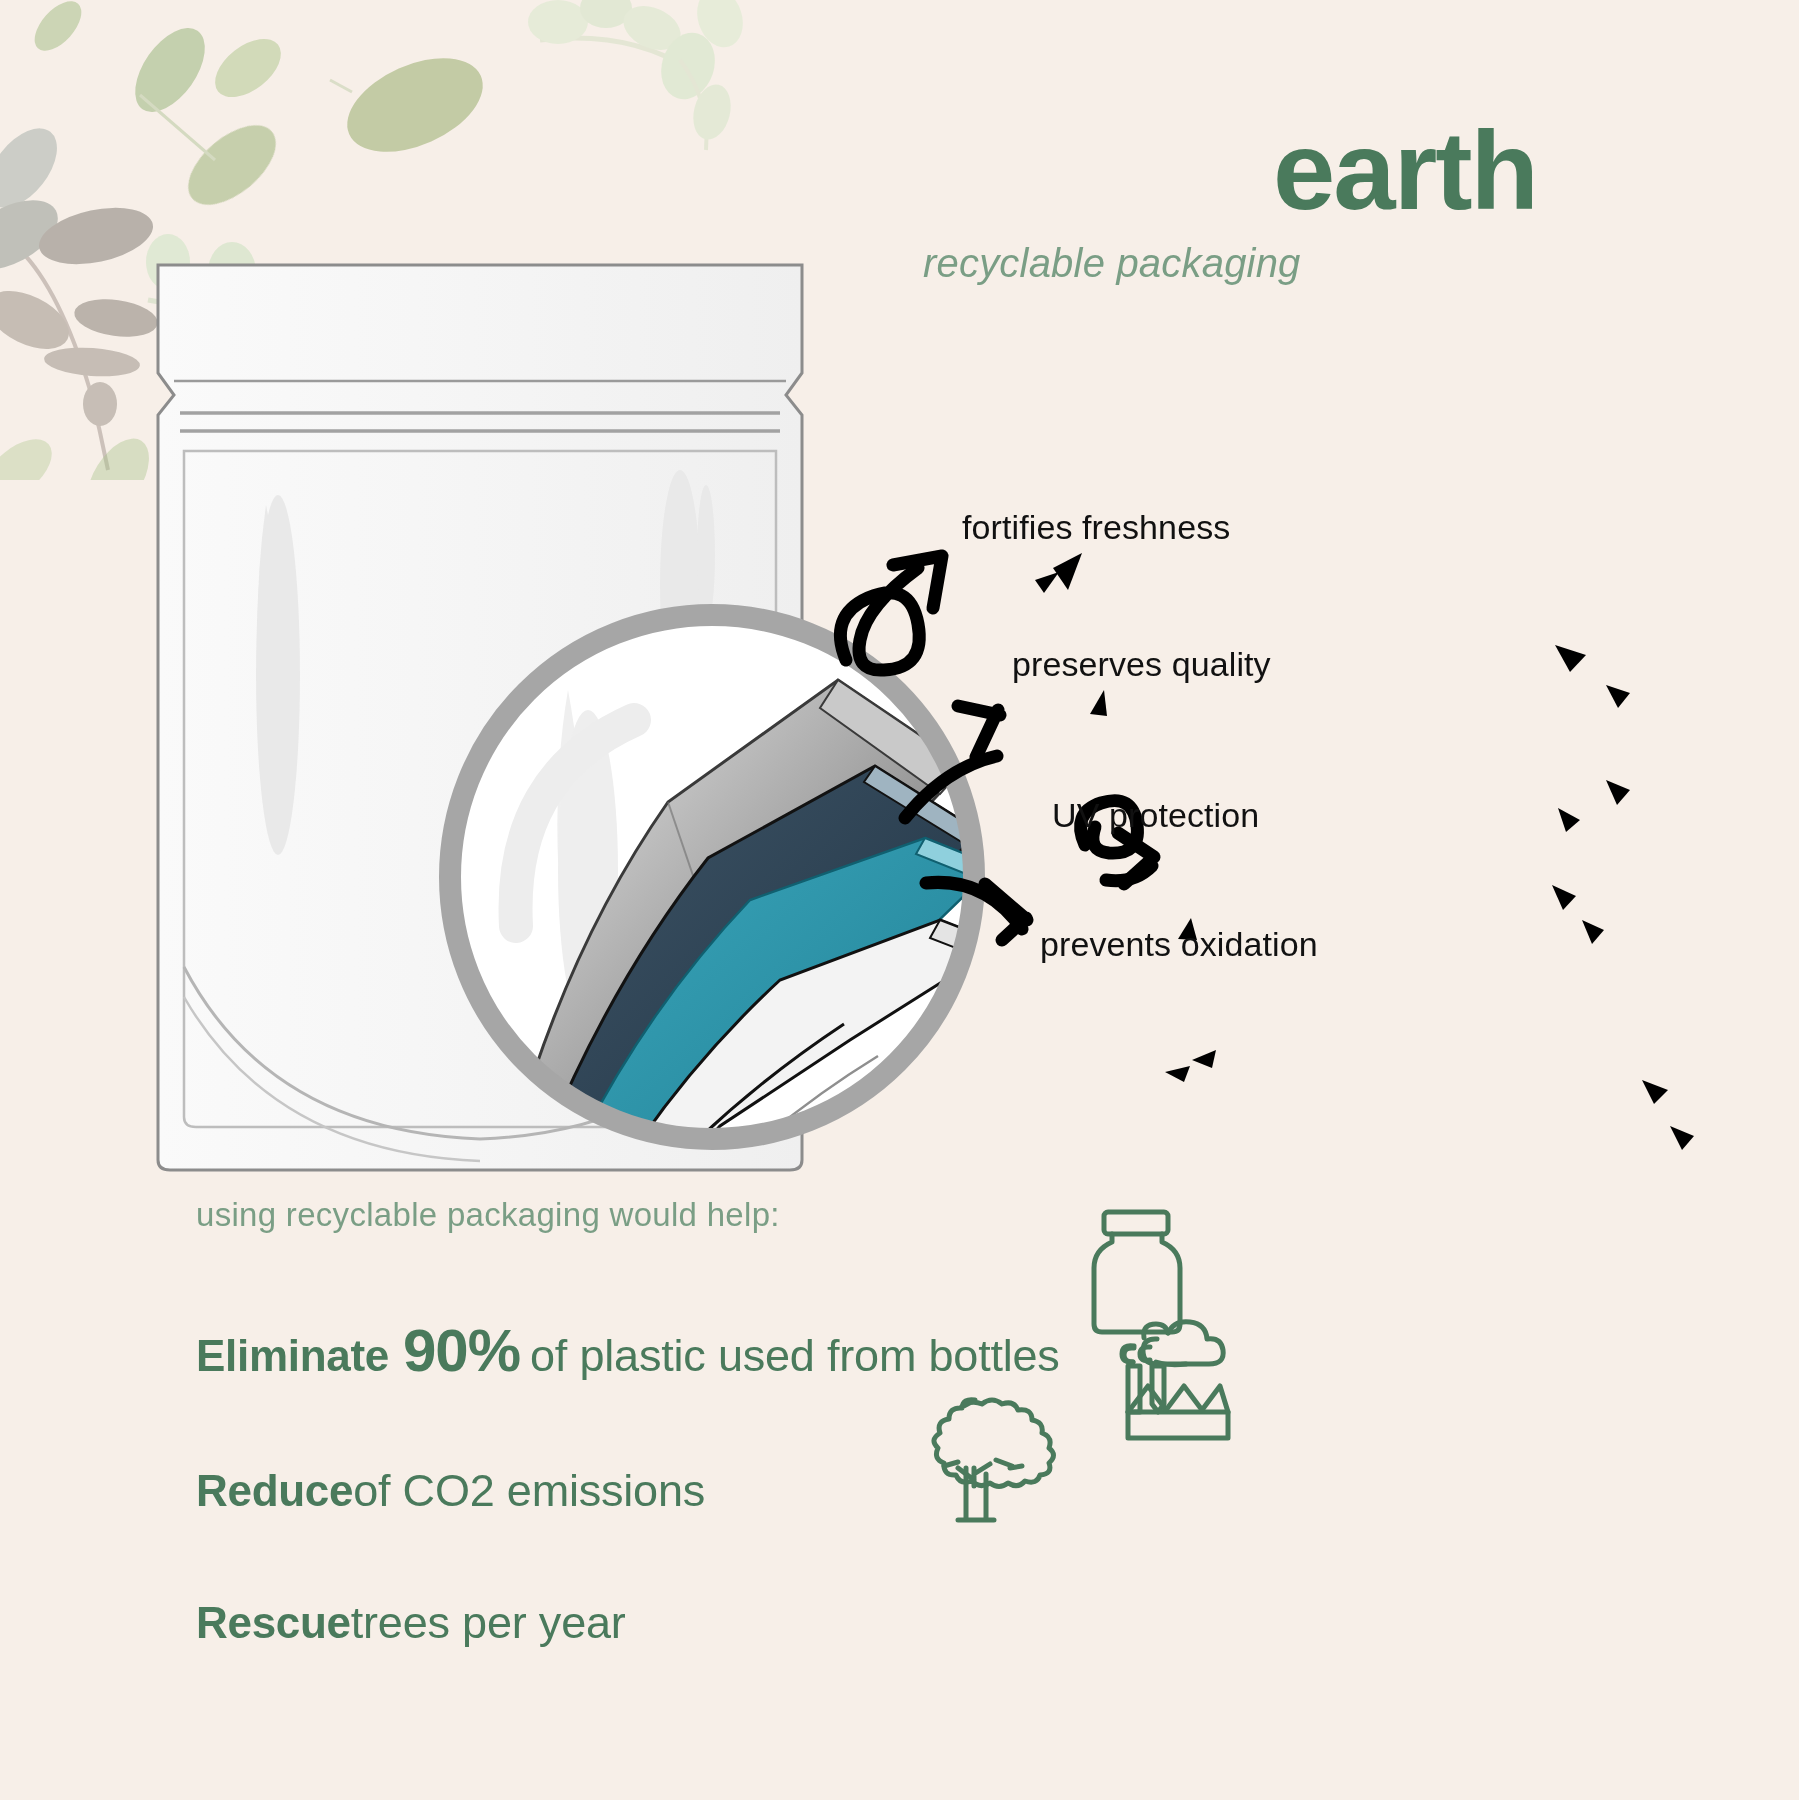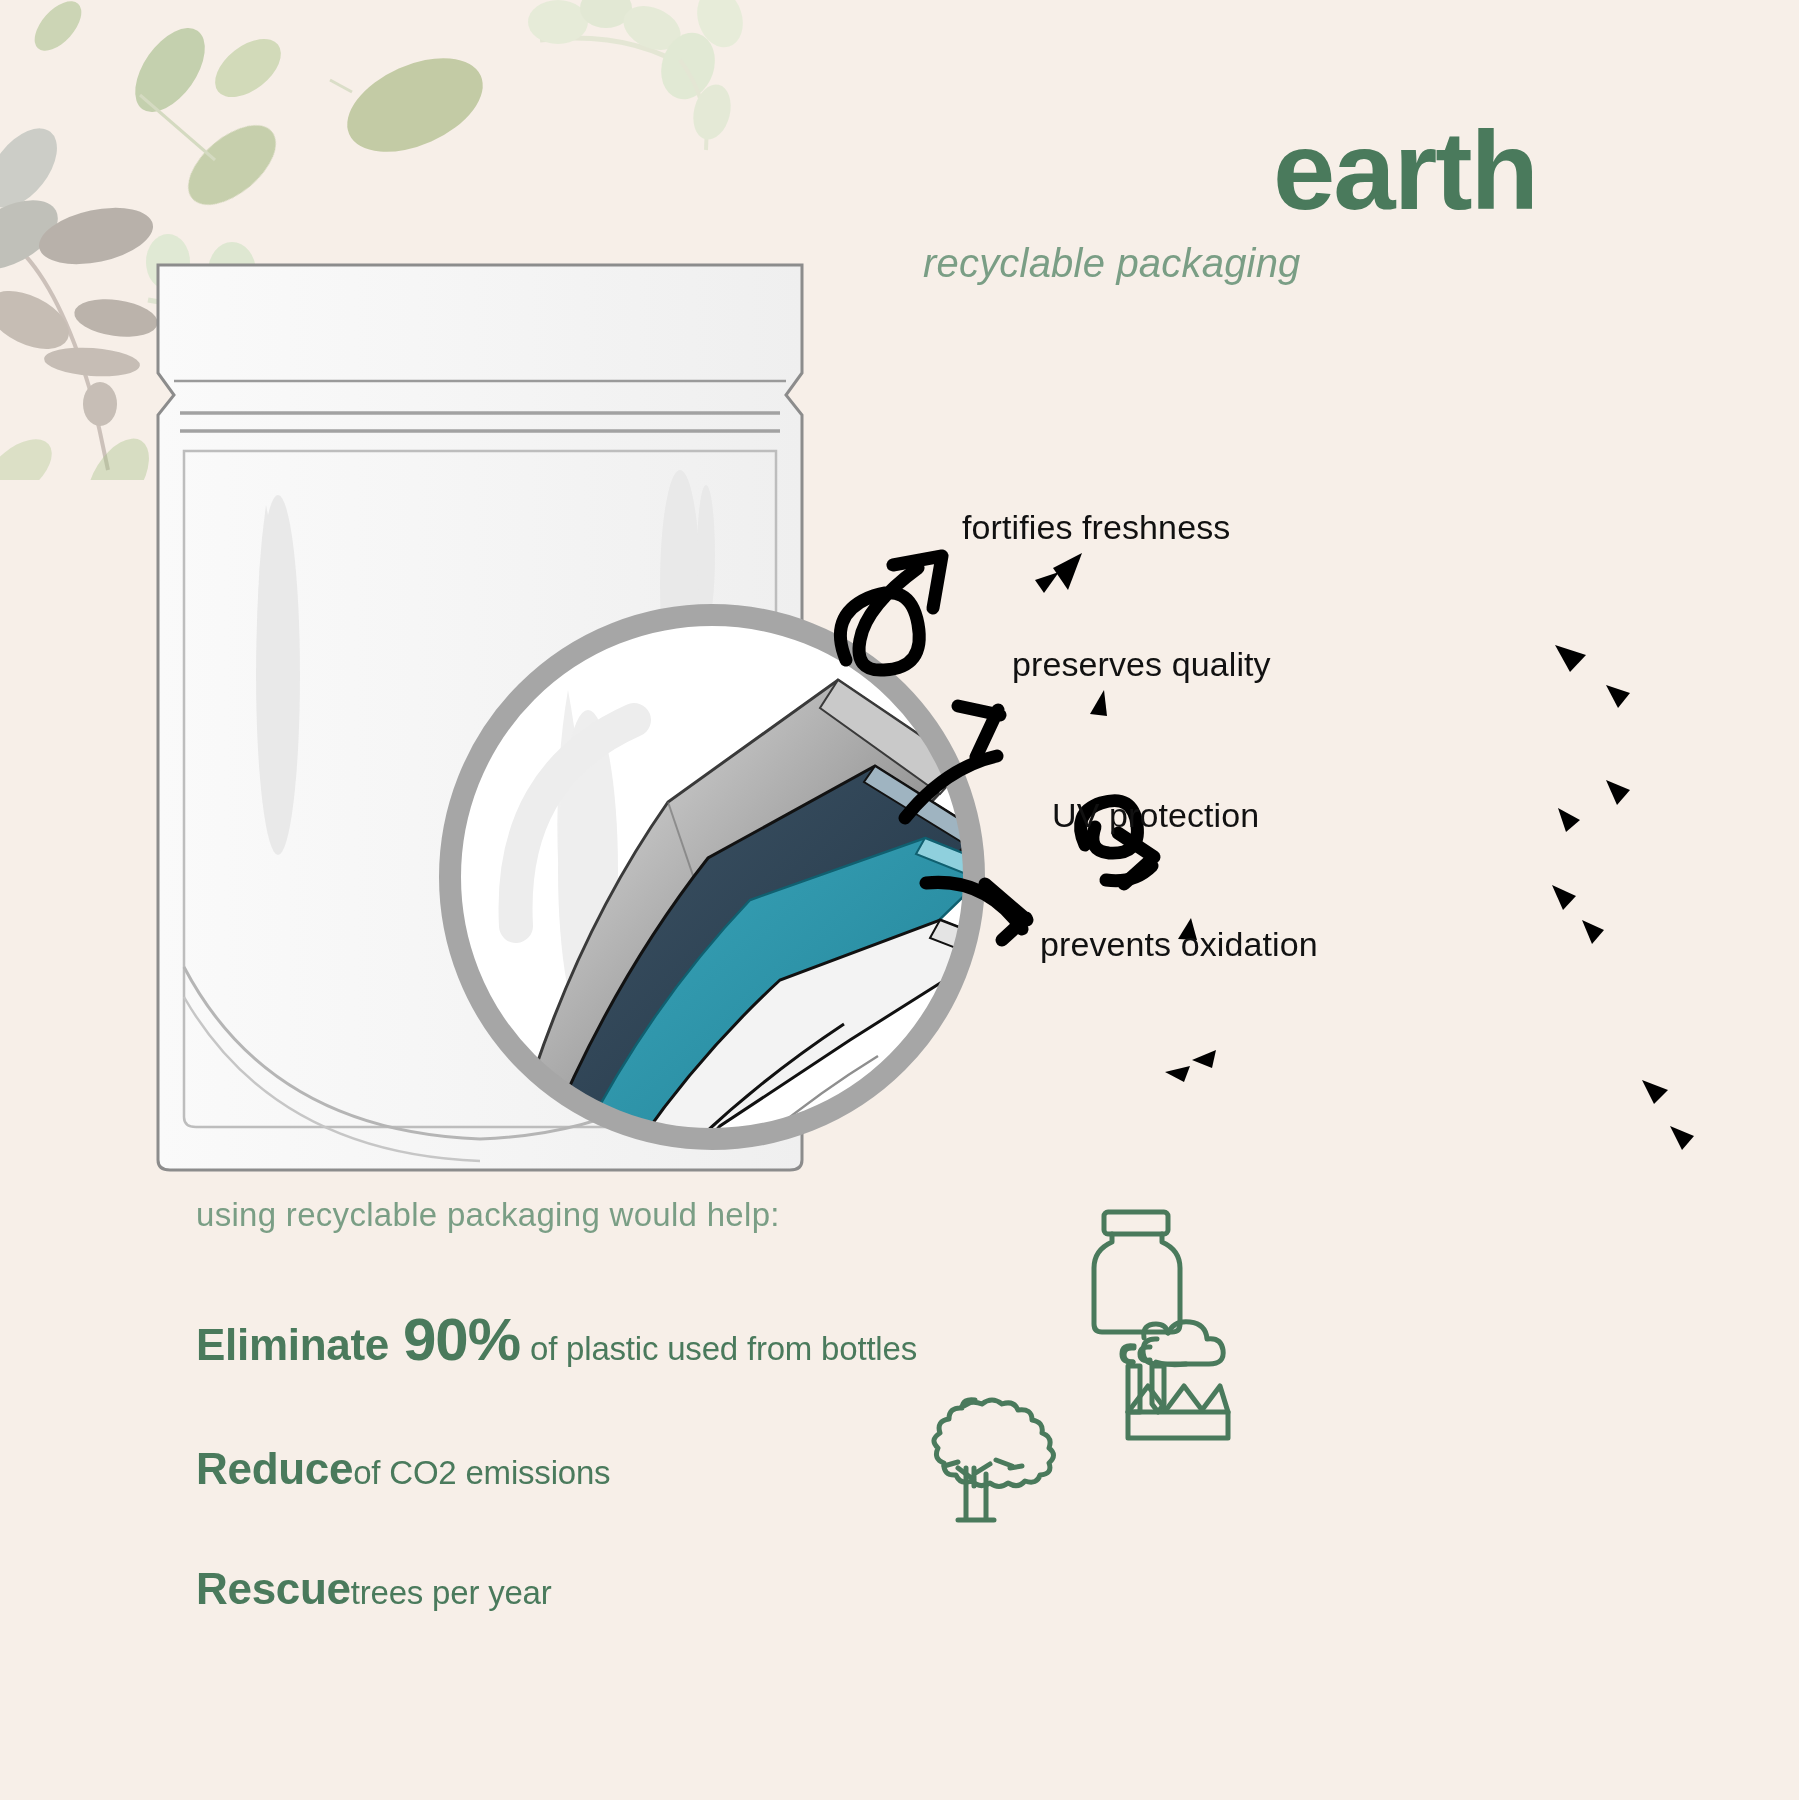--- a/index.html
+++ b/index.html
@@ -58,21 +58,21 @@
 
   
   .stats { position: absolute; left: 196px; top: 1196px; width: 1300px; }
   .stats-lead { font-size: 33px; color: #7a9e85; letter-spacing: 0.3px;
                 font-weight: 400; }
   .stat-row { margin-top: 36px; display: flex; align-items: baseline;
               white-space: nowrap; color: #4a7a5c; }
   .stat-verb { font-size: 44px; font-weight: 700; letter-spacing: -0.3px; }
   .stat-num  { font-size: 60px; font-weight: 700; letter-spacing: -1px;
                margin: 0 10px 0 14px; }
-  .stat-tail { font-size: 33px; font-weight: 400; letter-spacing: -0.2px; margin-top: 44px; }
+  .stat-tail { font-size: 45px; font-weight: 400; letter-spacing: -0.2px; margin-top: 44px; }
   #row-1 { margin-top: 52px; }
 
   
   .icon-bottle  { position: absolute; left: 1078px; top: 1204px;
                   width: 118px; height: 138px; }
   .icon-factory { position: absolute; left: 1112px; top: 1316px;
                   width: 140px; height: 134px; }
   .icon-tree    { position: absolute; left: 888px; top: 1396px;
                   width: 174px; height: 152px; }
   .icon-bottle svg, .icon-factory svg, .icon-tree svg { width: 100%; height: 100%; }

